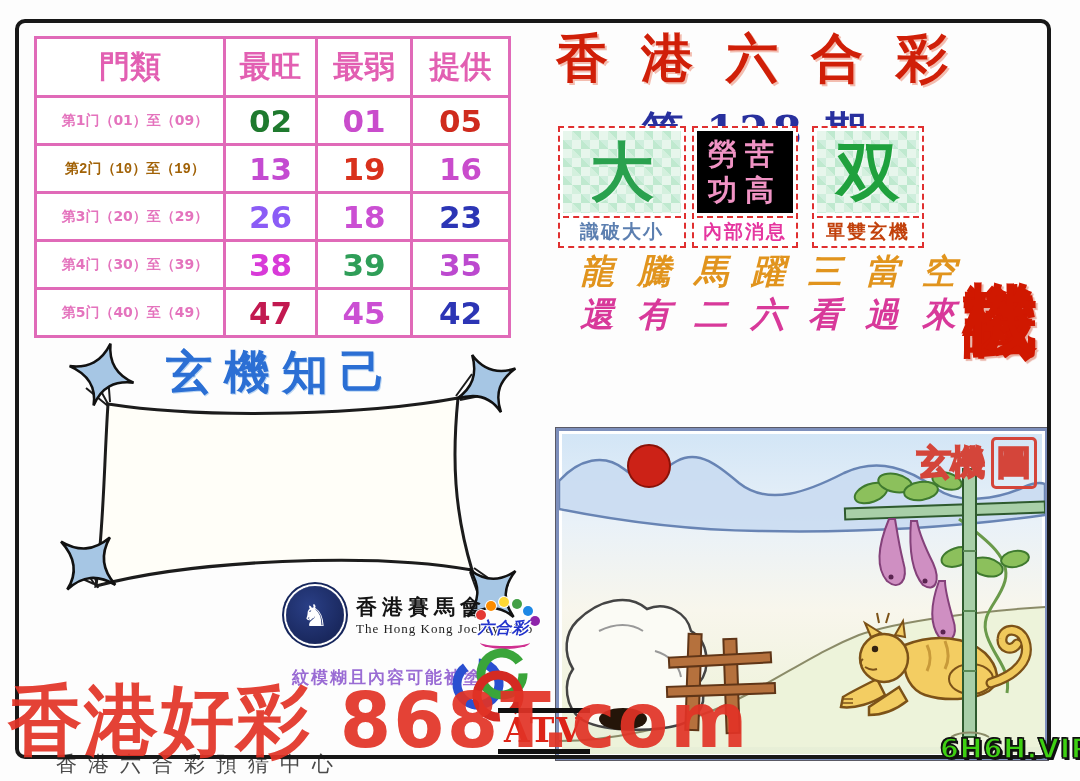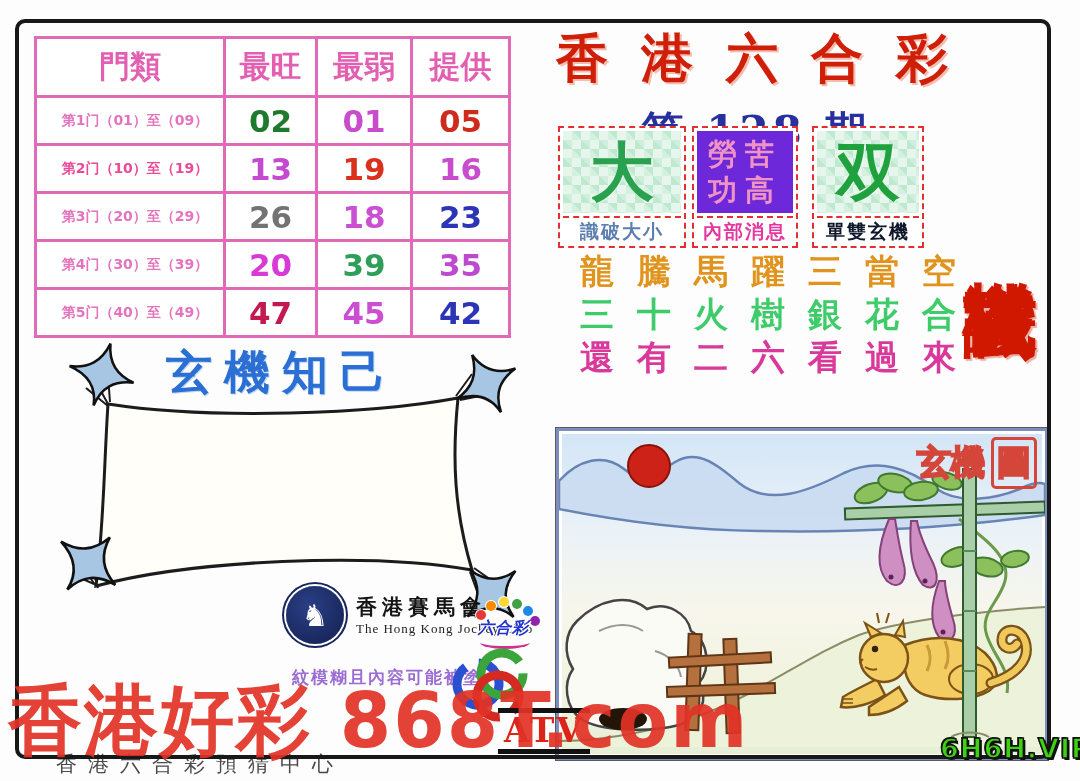--- a/index.html
+++ b/index.html
@@ -31,31 +31,31 @@
     height:396px;text-shadow:2px 2px 1px #e8b0a4;z-index:6;}
 
   
   .tip-box{position:absolute;top:126px;border:2px dashed #e03030;padding:3px;background:#fff;
     box-sizing:border-box;height:122px;z-index:6;}
   .tip-art{height:82px;display:flex;align-items:center;justify-content:center;overflow:hidden;}
   .mosaic{background-color:#e7f6ec;
     background-image:linear-gradient(45deg,#bfe9cf 25%,transparent 25%,transparent 75%,#bfe9cf 75%),
                      linear-gradient(45deg,#d4f0de 25%,transparent 25%,transparent 75%,#cfeedd 75%);
     background-size:18px 18px;background-position:0 0,9px 9px;}
-  .bluebg{background:#6d28d9;}
+  .bluebg{background:#000000;}
   .tip-art .big-char{font-size:64px;font-weight:900;text-shadow:1px 1px 0 #ffffff88;}
   .tip-art .two-lines{font-size:29px;font-weight:900;line-height:36px;letter-spacing:8px;text-align:center;}
   .tip-caption{border-top:2px dashed #e03030;margin-top:3px;height:26px;line-height:26px;
     text-align:center;font-size:19px;font-weight:bold;letter-spacing:2px;}
   #tip-box-1{left:558px;width:128px;}
   #tip-box-2{left:692px;width:106px;}
   #tip-box-3{left:812px;width:112px;}
 
   
-  #poem{left:580px;top:250px;z-index:6;}
+  #poem{left:580px;top:250px;z-index:6;font-style:italic;}
   .poem-line{font-size:34px;font-weight:bold;letter-spacing:23px;line-height:43px;white-space:nowrap;
     font-family:"DejaVu Serif",serif;}
 
   
   #banner{left:42px;top:342px;width:486px;height:292px;z-index:4;}
   #banner svg{position:absolute;left:0;top:0;}
   #banner-title{position:absolute;left:60px;top:0px;width:360px;text-align:center;
     font-size:46px;font-weight:bold;font-family:"DejaVu Serif",serif;letter-spacing:12px;
     text-shadow:1px 1px 0 #bcd6f2;}
   #banner-lines{position:absolute;left:98px;top:76px;width:300px;text-align:center;}
@@ -126,34 +126,34 @@
         <th style="color: rgb(226, 95, 178);">最弱</th>
         <th style="color: rgb(226, 95, 178);">提供</th>
       </tr>
       <tr>
         <td class="row-label" style="color: rgb(228, 115, 189);">第1门（01）至（09）</td>
         <td class="num" style="color: rgb(31, 122, 46);">02</td>
         <td class="num" style="color: rgb(201, 76, 204);">01</td>
         <td class="num" style="color: rgb(207, 43, 29);">05</td>
       </tr>
       <tr>
-        <td class="row-label" style="color: #ec4899;">第2门（10）至（19）</td>
+        <td class="row-label" style="color: #a16207; font-family: Liberation Mono, monospace;">第2门（10）至（19）</td>
         <td class="num" style="color: rgb(196, 75, 209);">13</td>
         <td class="num" style="color: rgb(217, 49, 28);">19</td>
         <td class="num" style="color: rgb(201, 76, 204);">16</td>
       </tr>
       <tr>
         <td class="row-label" style="color: rgb(228, 115, 189);">第3门（20）至（29）</td>
-        <td class="num" style="color: #737373;">26</td>
+        <td class="num" style="color: #8b5cf6;">26</td>
         <td class="num" style="color: rgb(203, 79, 211);">18</td>
         <td class="num" style="color: rgb(44, 53, 181);">23</td>
       </tr>
       <tr>
         <td class="row-label" style="color: rgb(228, 115, 189);">第4门（30）至（39）</td>
-        <td class="num" style="color: rgb(216, 58, 216);">20</td>
+        <td class="num" style="color: rgb(216, 58, 216);">38</td>
         <td class="num" style="color: rgb(47, 158, 88);">39</td>
         <td class="num" style="color: rgb(188, 73, 207);">35</td>
       </tr>
       <tr>
         <td class="row-label" style="color: rgb(228, 115, 189);">第5门（40）至（49）</td>
         <td class="num" style="color: rgb(194, 25, 80);">47</td>
         <td class="num" style="color: rgb(203, 79, 211);">45</td>
         <td class="num" style="color: rgb(44, 53, 181);">42</td>
       </tr>
     </tbody>
@@ -176,26 +176,25 @@
         <div style="color: rgb(240, 147, 196);">勞苦</div>
         <div style="color: rgb(240, 147, 196);">功高</div>
       </div>
     </div>
     <div class="tip-caption" style="color: rgb(229, 53, 159);">內部消息</div>
   </div>
   <div id="tip-box-3" class="tip-box">
     <div class="tip-art mosaic">
       <span class="big-char" style="color: rgb(31, 161, 61);">双</span>
     </div>
-    <div class="tip-caption" style="color: #0f172a;">單雙玄機</div>
+    <div class="tip-caption" style="color: #c2410c;">單雙玄機</div>
   </div>
 
   <div id="poem" class="abs">
     <div class="poem-line" style="color: rgb(225, 148, 29);">龍騰馬躍三當空</div>
-    <div class="poem-line" style="color: rgb(62, 204, 106);">三十火樹銀花合</div>
     <div class="poem-line" style="color: rgb(216, 57, 154);">還有二六看過來</div>
   </div>
 
   <div id="banner" class="abs">
     <svg width="486" height="292" viewBox="0 0 486 292">
       <defs>
         <path id="birdShape" d="M0,-34 C4,-16 15,-6 34,-4 C15,0 5,10 3,30 C0,12 -11,2 -32,0 C-13,-4 -3,-14 0,-34 Z"></path>
       </defs>
       <g stroke="#1c1c1c" stroke-width="2" fill="none">
         <path d="M66,62 L54,40 M66,64 L44,46 M68,60 L66,34"></path>

